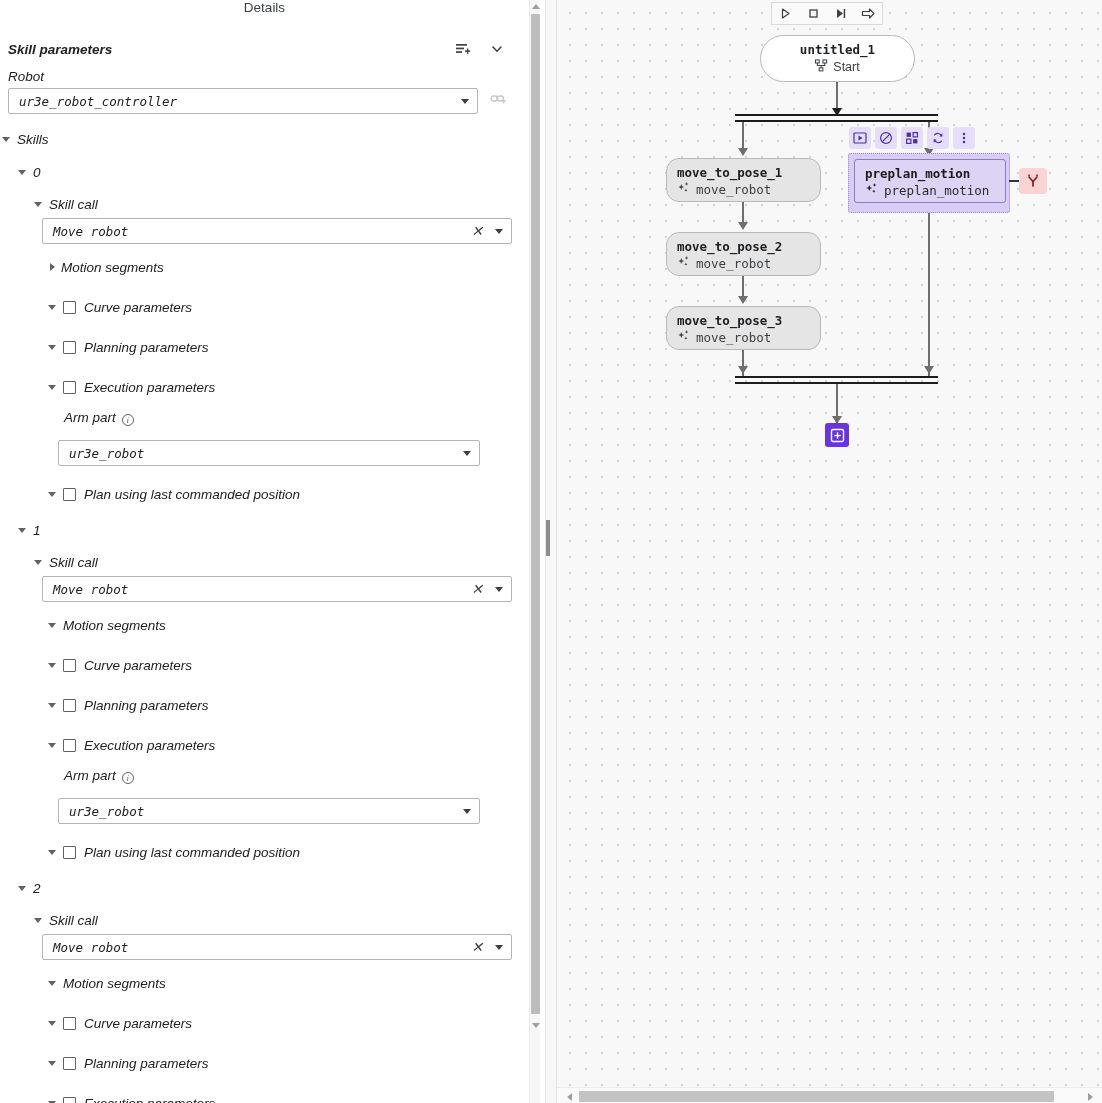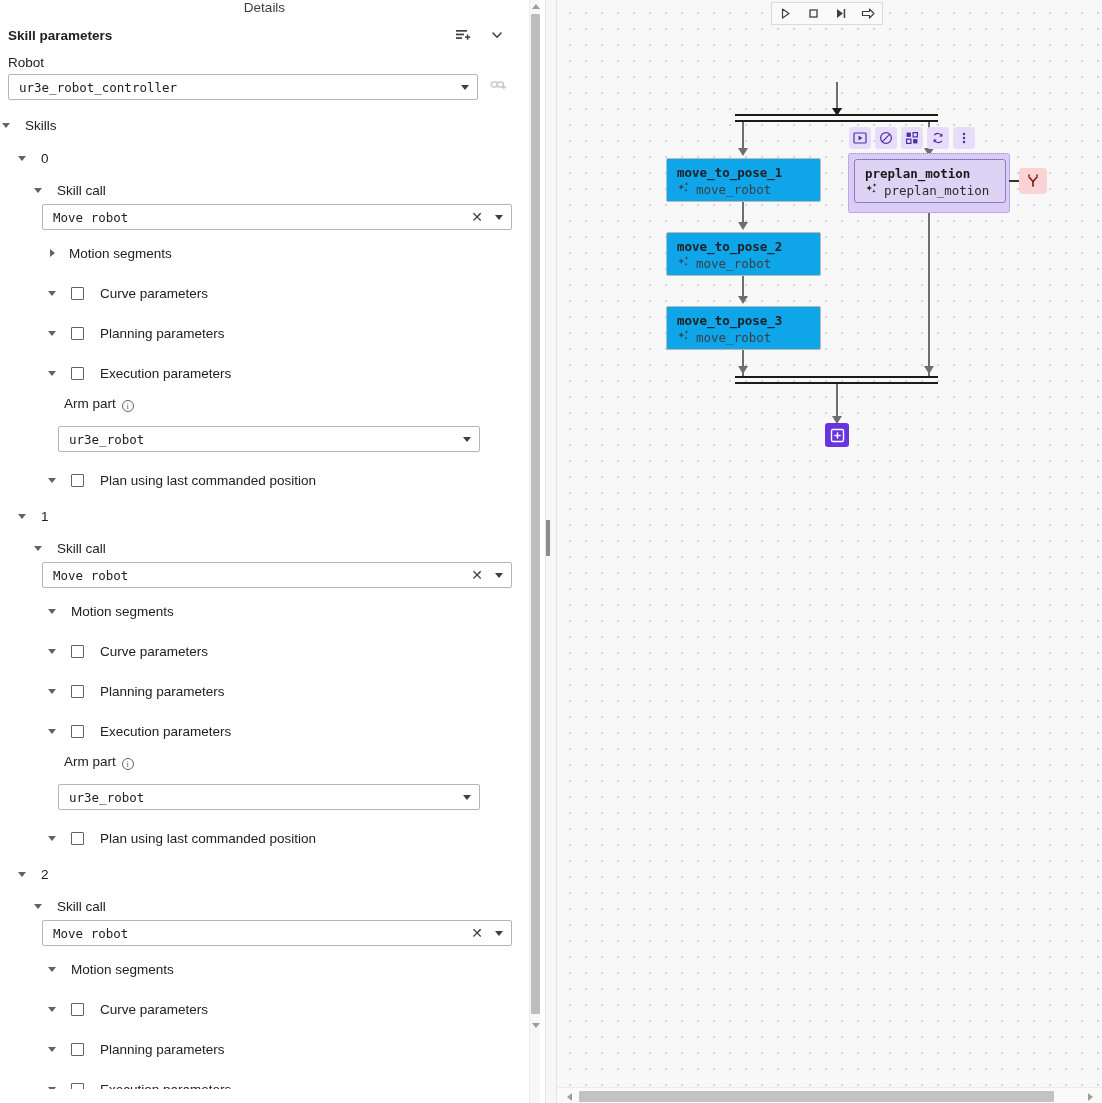--- a/index.html
+++ b/index.html
@@ -36,23 +36,24 @@
     cursor: pointer;
     position: relative;
   }
   .tab.active { color: #6c33e3; font-weight: 400; }
   .tab.active::after {
     content: ""; position: absolute; left: 0; right: 0; bottom: 0;
     height: 2.5px; background: #6c33e3;
   }
 
   #panel-body {
-    position: absolute; top: 11px; left: 0;
+    position: absolute; top: 25px; left: 0;
     width: 529px; height: 1078px;
     overflow: hidden;
+    font-style: italic;
   }
 
   .section-header {
     display: flex; align-items: center;
     padding: 14px 0 0 8px;
     height: 34px;
   }
   .section-header .title {
     font-size: 13.5px; font-weight: bold; color: #202124;
   }
@@ -98,21 +99,20 @@
 
   #robot-select { margin-left: 8px; width: 470px; }
   .link-icon { margin-left: 12px; opacity: .55; cursor: pointer; }
 
   
   .tree-row {
     display: flex; align-items: center;
     height: 22px;
     font-size: 13.5px; color: #202124;
     cursor: pointer;
-    gap: 8px;
   }
   .tree-row .lbl { white-space: nowrap; }
   .tri {
     width: 0; height: 0; margin-right: 7px; flex: 0 0 auto;
   }
   .tri.down {
     border-left: 4px solid transparent;
     border-right: 4px solid transparent;
     border-top: 5px solid #5f6368;
   }
@@ -197,23 +197,23 @@
     display: flex; align-items: center; justify-content: space-around;
     z-index: 6;
   }
   .toolbar-top .tb {
     width: 22px; height: 19px; display: flex; align-items: center; justify-content: center;
     color: #3c4043; cursor: pointer;
   }
 
   .node {
     position: absolute;
-    background: #0ea5e9;
+    background: #e5e5e5;
     border: 1px solid #b9b9b9;
-    border-radius: 2px;
+    border-radius: 13px;
     z-index: 5;
   }
   .node .n-title {
     font-size: 12.5px; font-weight: bold; color: #202124;
     padding: 6px 0 0 10px; line-height: 15px;
     font-family: "DejaVu Sans Mono", monospace;
   }
   .node .n-sub {
     font-size: 12.5px; color: #3c4043;
     padding: 1px 0 6px 10px; display: flex; align-items: center; gap: 6px;
@@ -554,20 +554,34 @@
             <rect x="9.7" y="2" width="1.5" height="9" fill="#3c4043"></rect>
           </svg>
       </div>
       <div class="tb">
         <svg width="15" height="13" viewBox="0 0 15 13">
             <path d="M1.5 4.5 H8.5 V2 L13 6.5 L8.5 11 V8.5 H1.5 Z" fill="none" stroke="#3c4043" stroke-width="1.2" stroke-linejoin="round"></path>
           </svg>
       </div>
     </div>
 
+    <div id="start-node">
+      <div class="s-title">untitled_1</div>
+      <div class="s-sub">
+        <span>
+          <svg width="13" height="13" viewBox="0 0 14 14">
+            <rect x="0.5" y="1" width="4" height="3.3" fill="none" stroke="#3c4043" stroke-width="1.1"></rect>
+            <rect x="8.5" y="1" width="4" height="3.3" fill="none" stroke="#3c4043" stroke-width="1.1"></rect>
+            <rect x="4.5" y="9.5" width="4" height="3.3" fill="none" stroke="#3c4043" stroke-width="1.1"></rect>
+            <path d="M2.5 4.3 V7 H10.5 V4.3 M6.5 7 V9.5" stroke="#3c4043" stroke-width="1.1" fill="none"></path>
+          </svg>
+        </span>
+        <span>Start</span>
+      </div>
+    </div>
 
     <div class="edge v" style="left:279px; top:82px; width:2px; height:32px;"></div>
     <div class="arrowhead dark" style="left:275px; top:108px;"></div>
 
     <div class="bar" style="left:178px; top:114px; width:203px; height:8px;">
       <div class="l1"></div>
         <div class="l2"></div>
     </div>
 
     <div class="edge v" style="left:185px; top:122px; height:28px;"></div>

